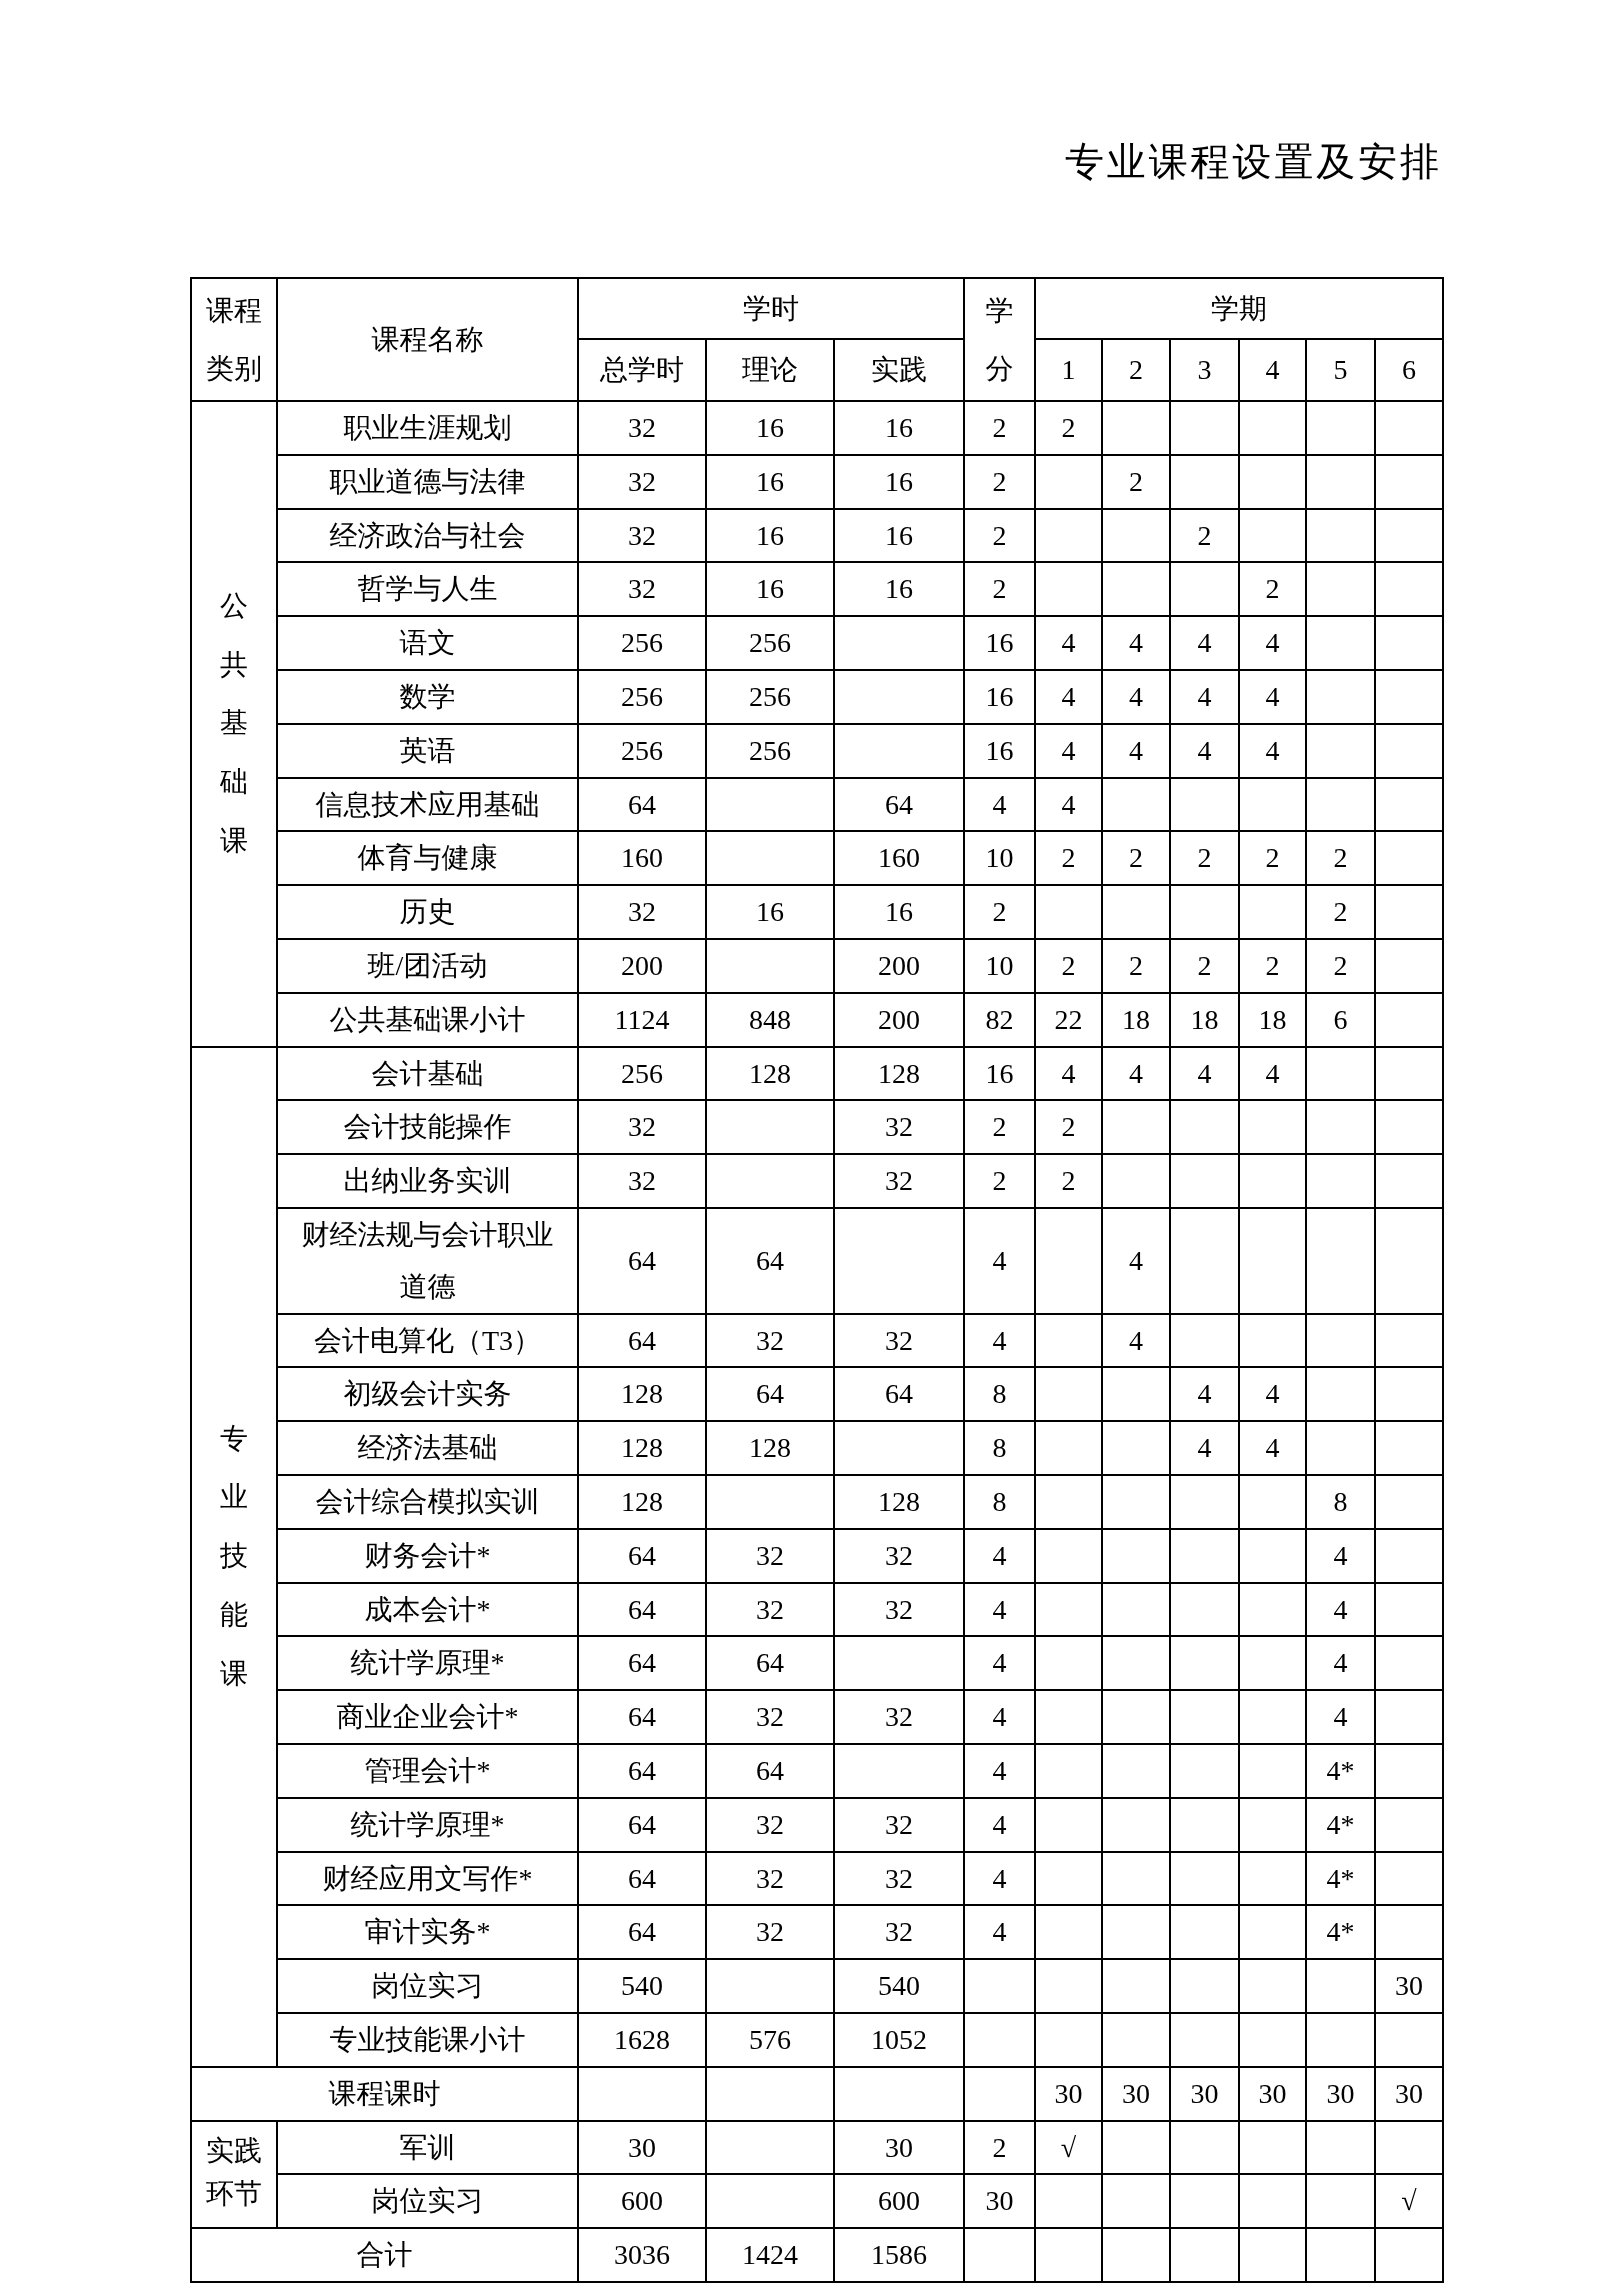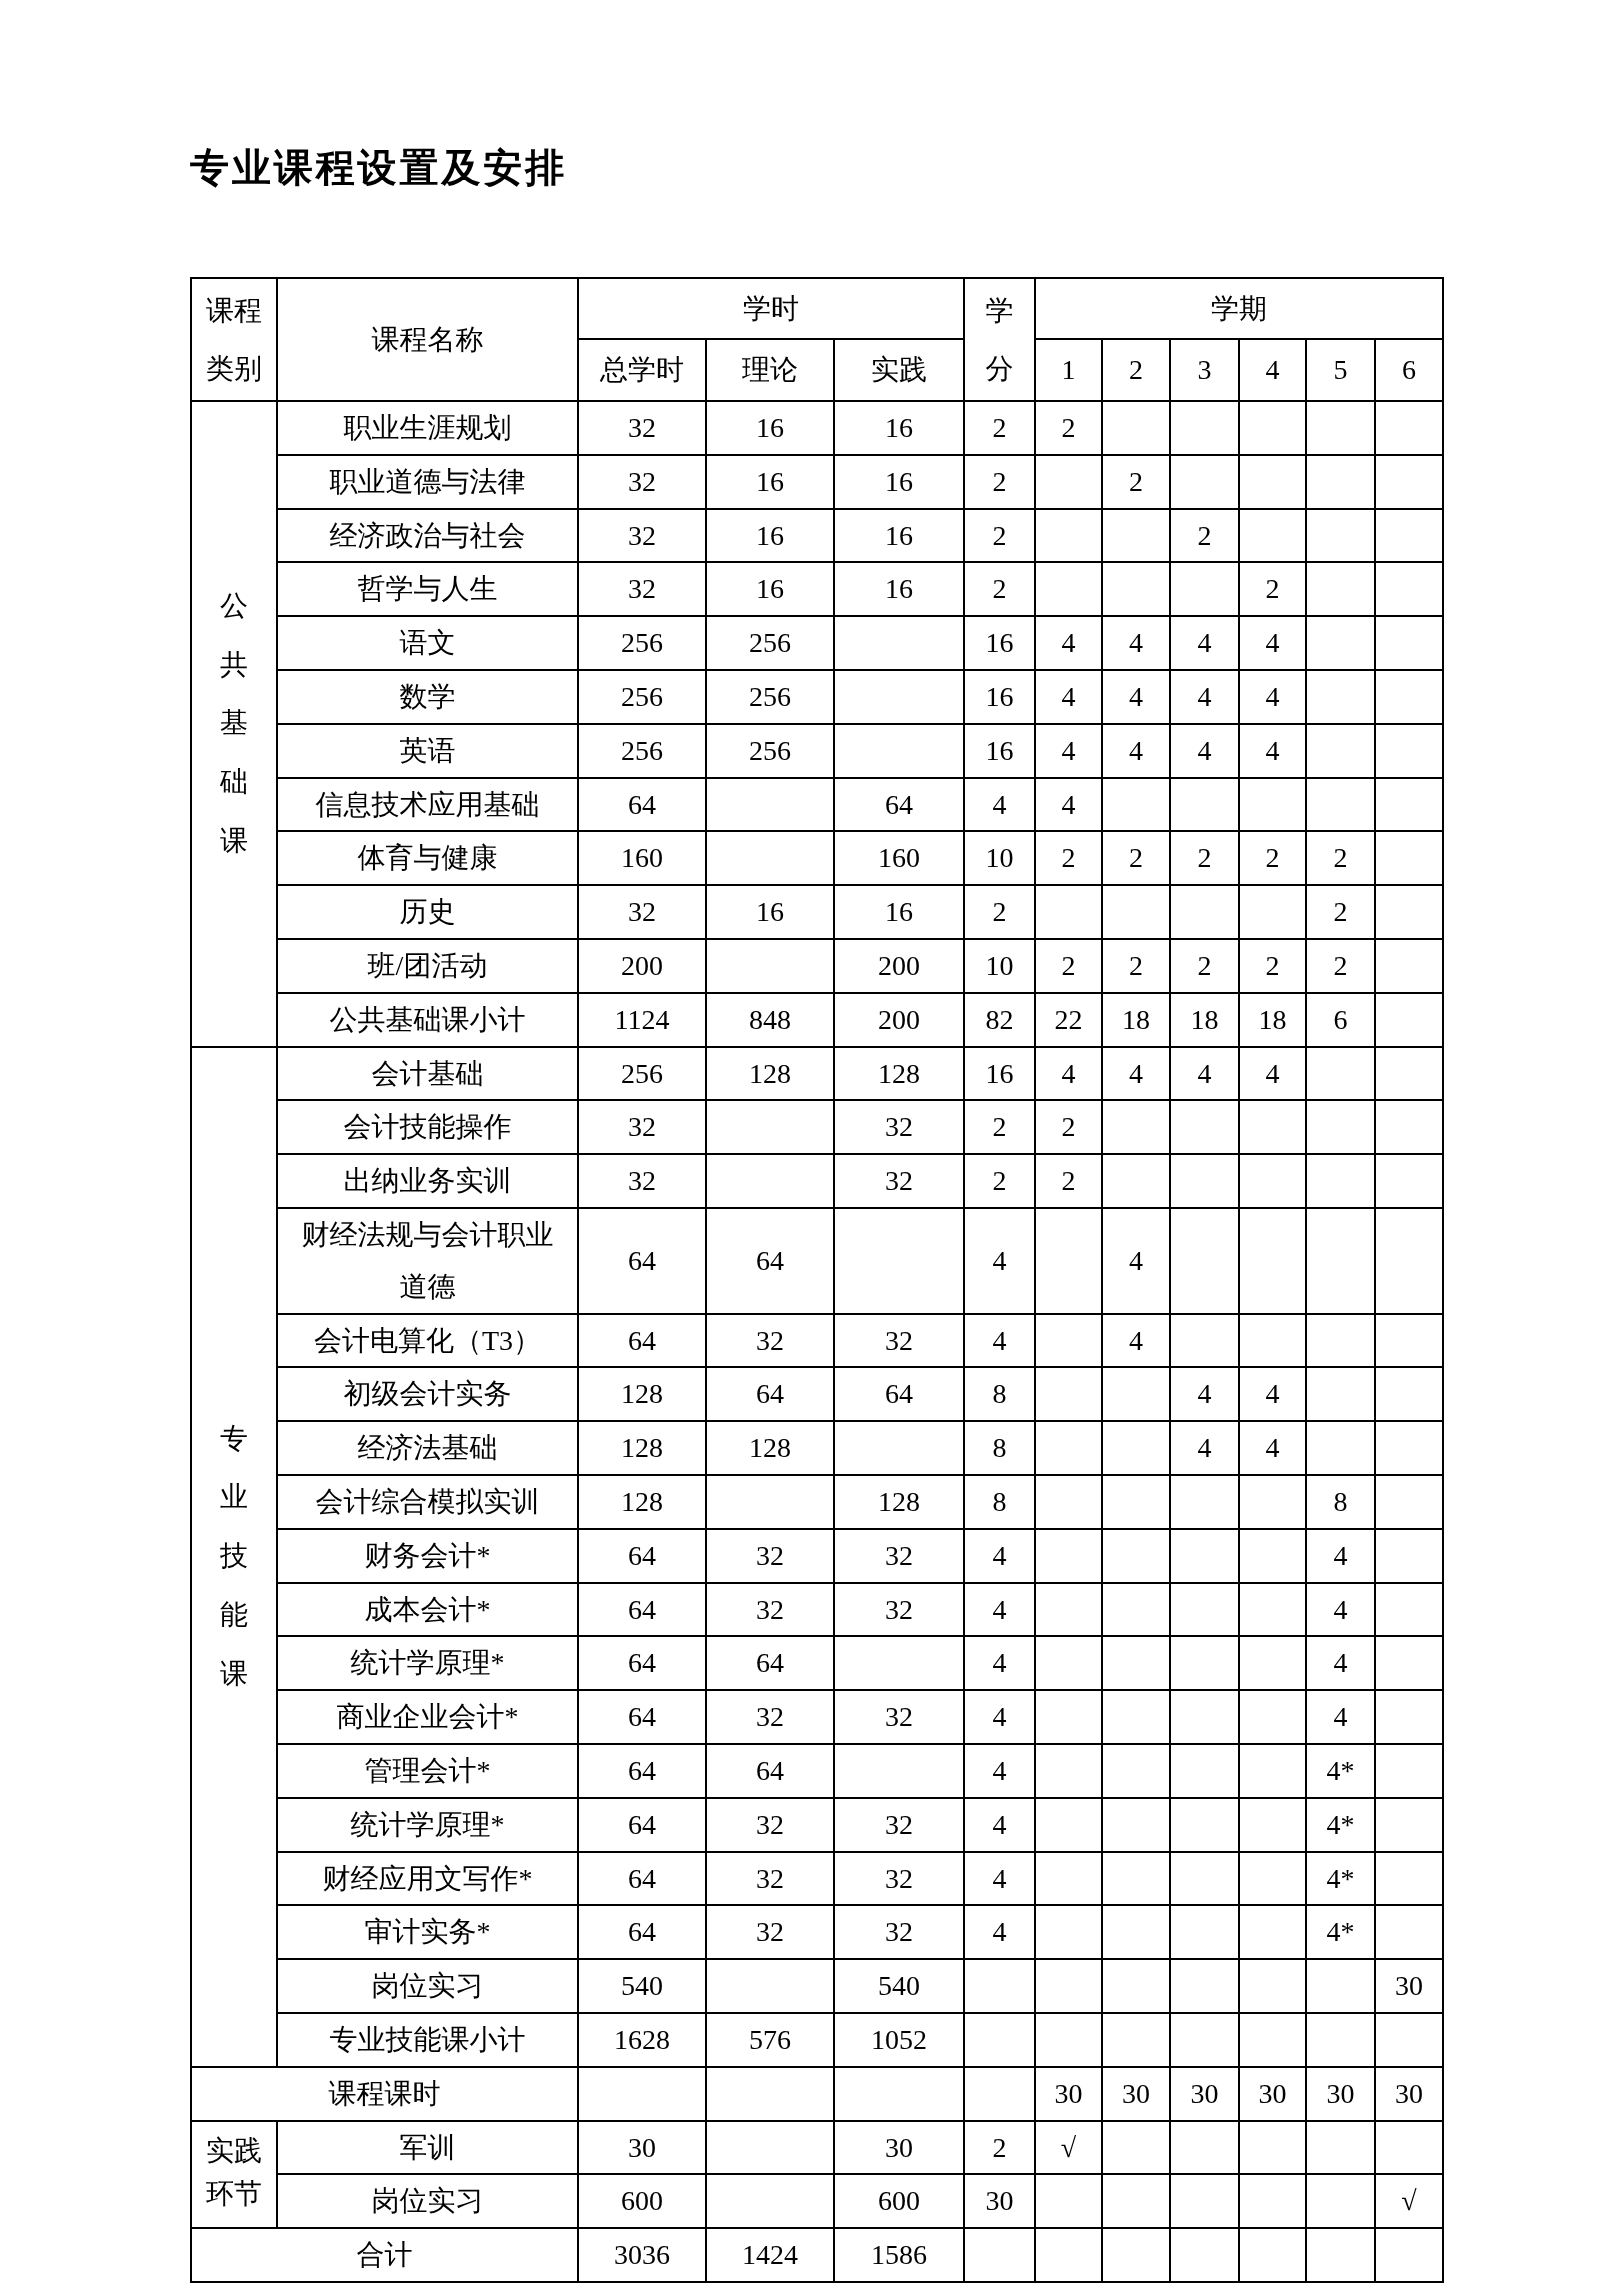--- a/index.html
+++ b/index.html
@@ -1,22 +1,22 @@
 <!DOCTYPE html>
 <html><head>
 <meta charset="utf-8">
 <style>
   html,body{margin:0;padding:0;background:#fff;}
   .page{
     position:relative;width:1621px;height:2293px;background:#ffffff;
     font-family:"Liberation Serif","DejaVu Serif",serif;color:#000;
   }
   .doc-title{
-    position:absolute;left:190px;top:141px;width:1252px;
-    text-align:left;font-size:39px;letter-spacing:2.9px;font-weight:bold;
+    position:absolute;left:190px;top:135px;width:1252px;
+    text-align:right;font-size:39px;letter-spacing:2.9px;font-weight:normal;
   }
   table.curriculum{
     position:absolute;left:190px;top:277px;
     border-collapse:collapse;table-layout:fixed;
     border:2.9px solid #000;
   }
   .curriculum th,.curriculum td{
     border:2px solid #000;
     font-size:28px;font-weight:normal;
     text-align:center;vertical-align:middle;

